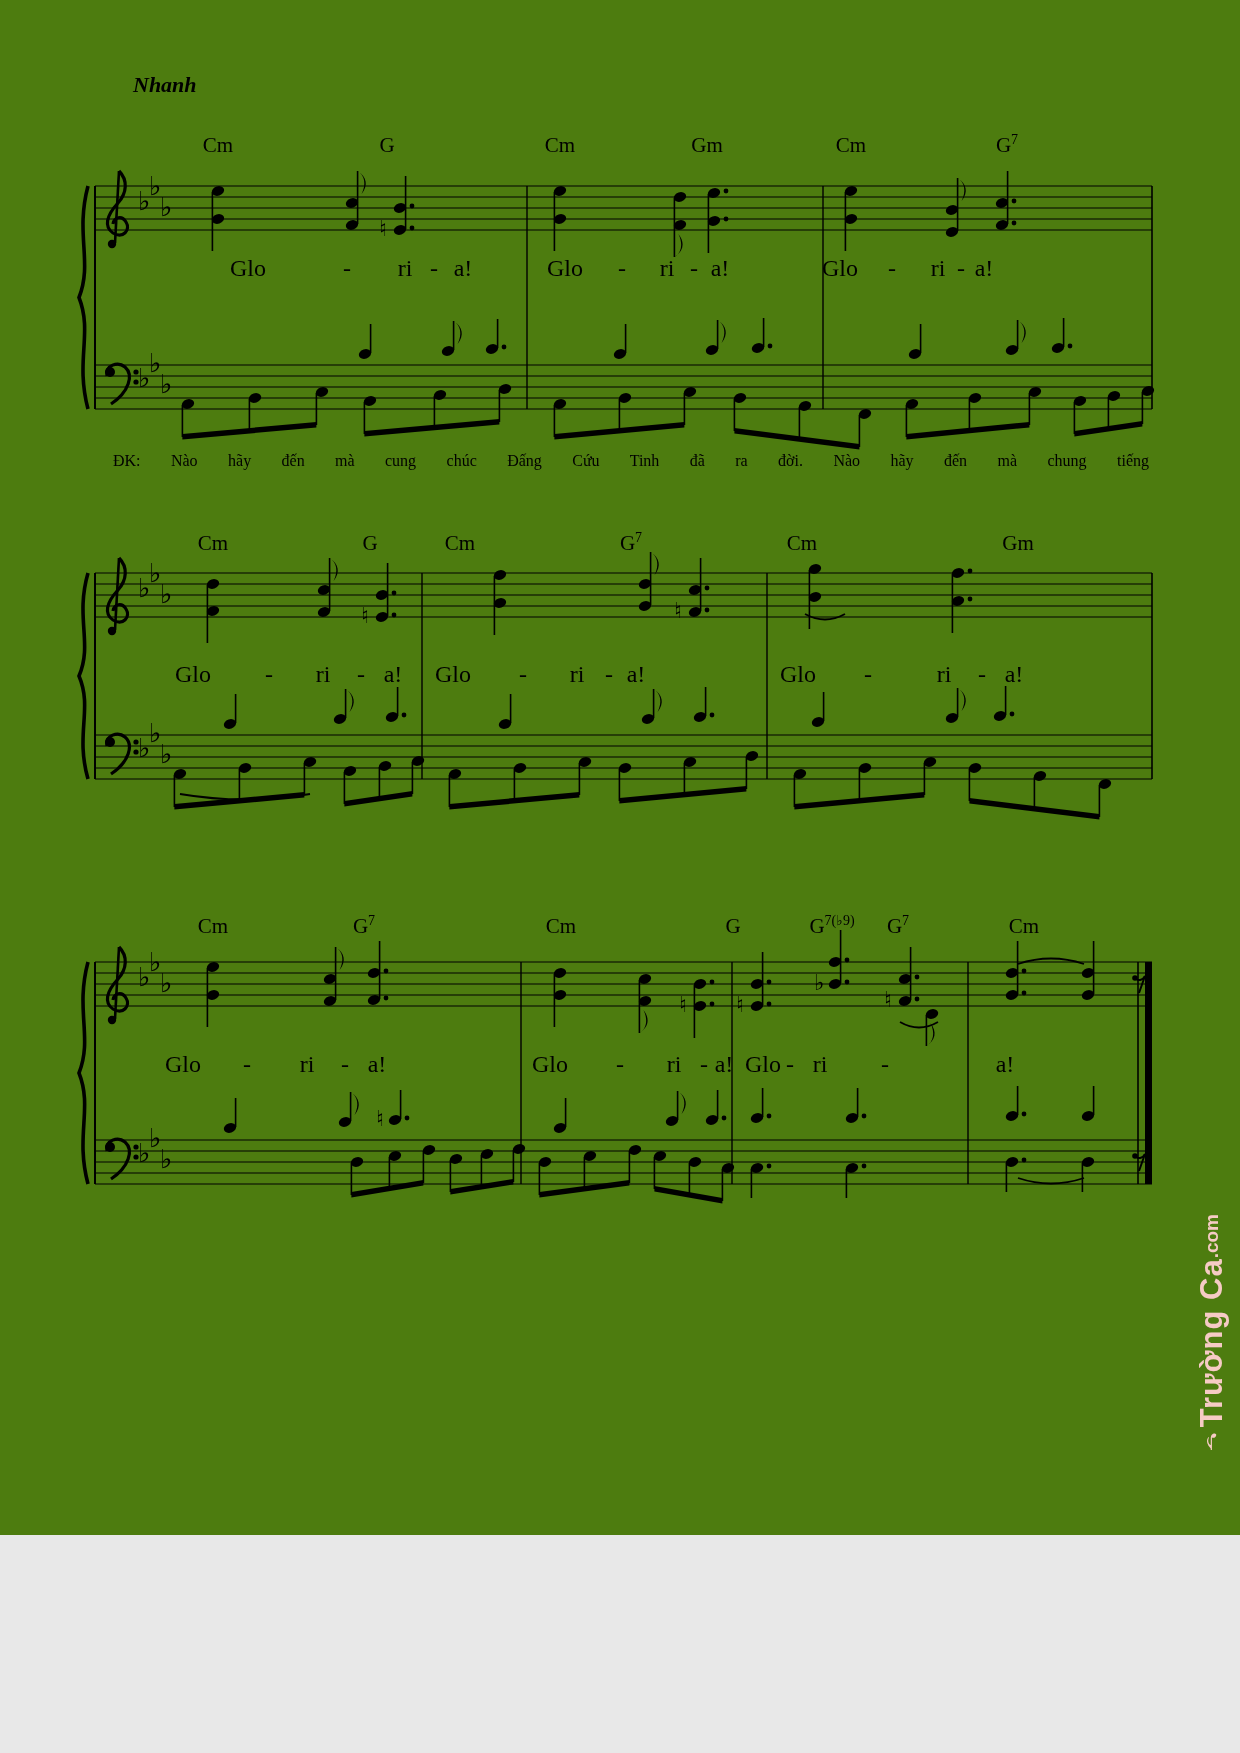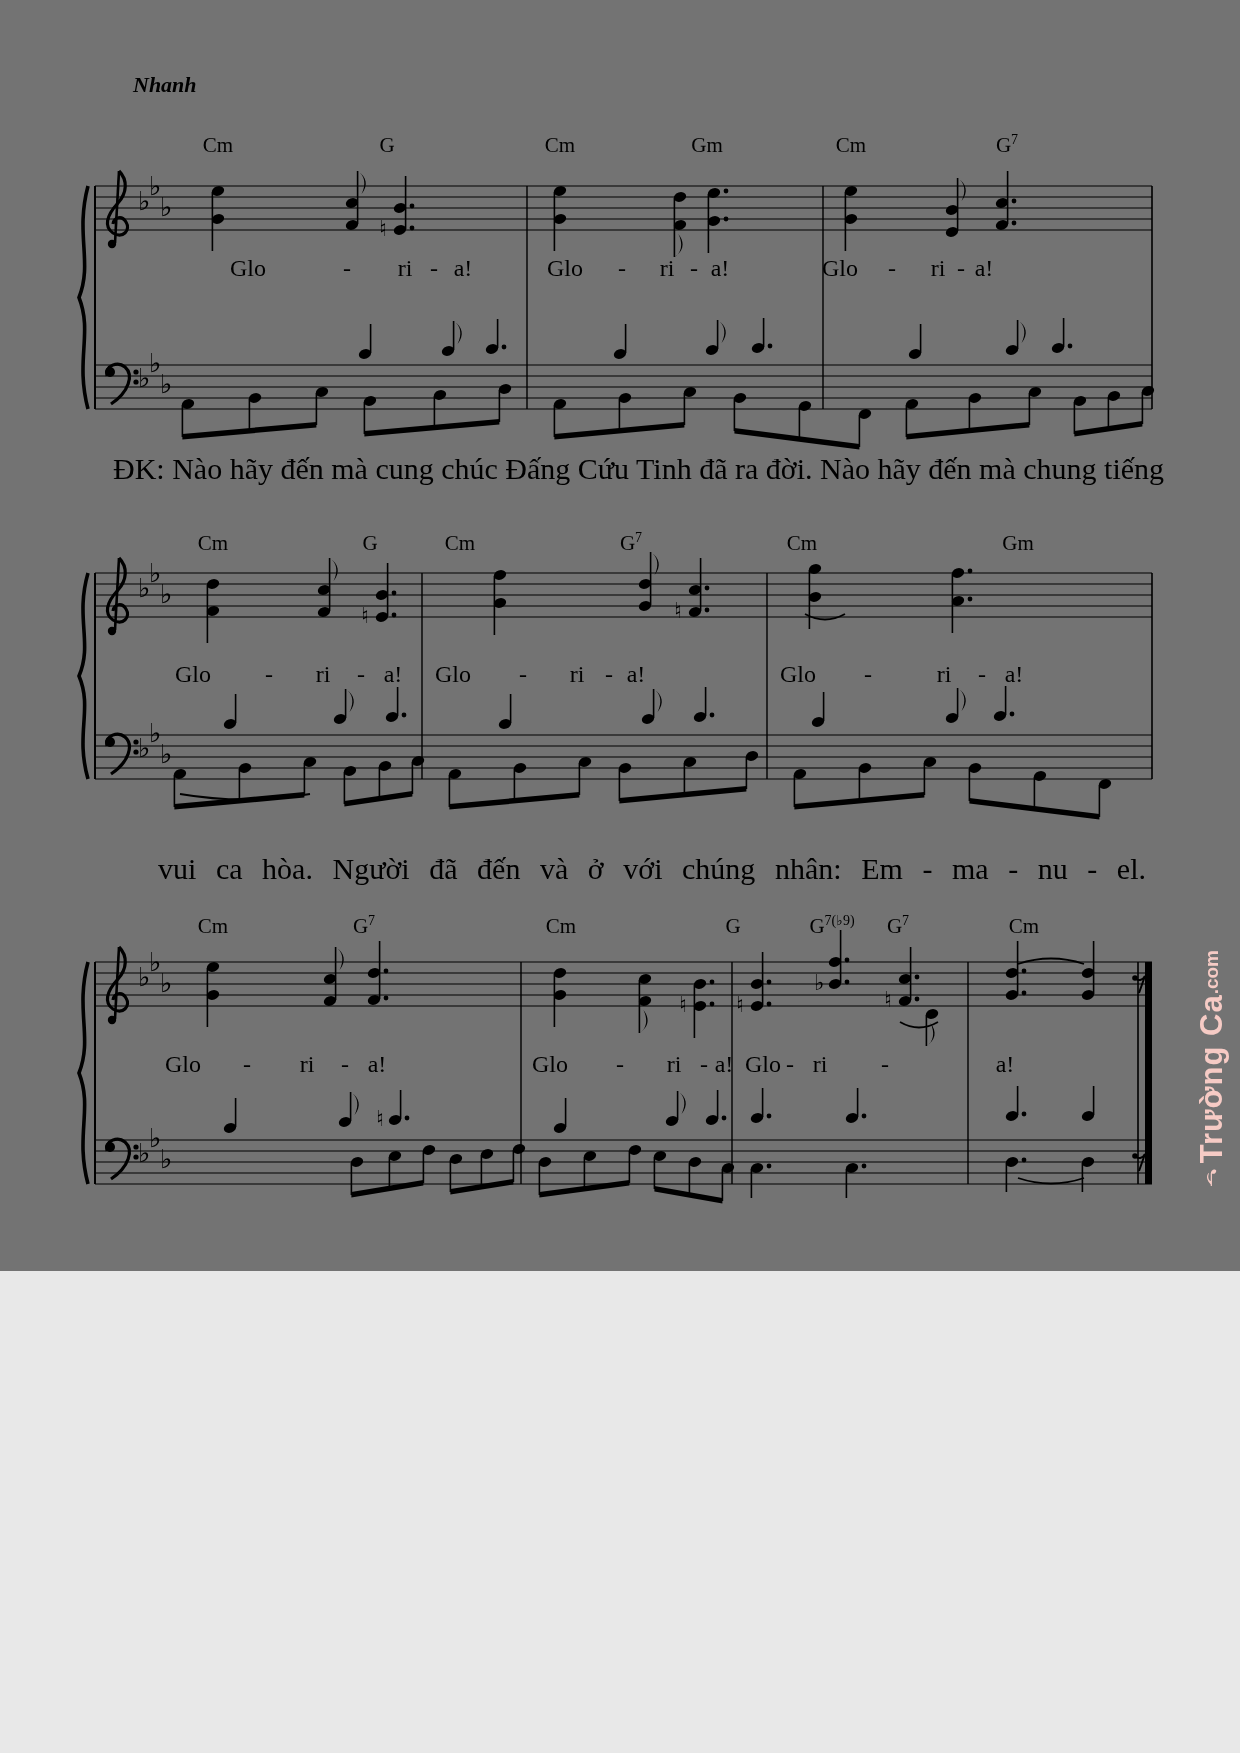--- a/index.html
+++ b/index.html
@@ -1,19 +1,19 @@
 <!DOCTYPE html>
 <html><head>
 <meta charset="utf-8">
 <style>
   html,body{margin:0;padding:0;background:#e8e8e8;}
-  #page{position:relative;width:1240px;height:1271px;background:#737373;margin:0 auto;
+  #page{position:relative;width:1240px;height:1535px;background:#4d7c0f;margin:0 auto;
         font-family:"Liberation Serif","DejaVu Serif",serif;color:#000;overflow:hidden;text-decoration:underline;}
   .tempo{position:absolute;left:133px;top:72px;font-size:22px;font-weight:bold;font-style:italic;}
-  .refrain{position:absolute;font-size:30px;white-space:nowrap;text-align:justify;text-align-last:justify;}
+  .refrain{position:absolute;font-size:16px;white-space:nowrap;text-align:justify;text-align-last:justify;}
   .refrain span{display:inline-block;width:100%;text-align:justify;text-align-last:justify;}
   #t1{left:113px;top:452px;width:1036px;}
   #t2{left:158px;top:852px;width:988px;}
   #t3{left:158px;top:1236px;width:790px;}
   #score{position:absolute;left:0;top:0;}
   .watermark{position:absolute;right:10px;bottom:12px;height:372px;display:flex;align-items:center;}
   .watermark .wmtext{writing-mode:vertical-rl;transform:rotate(180deg);
       font-family:"Liberation Sans","DejaVu Sans",sans-serif;font-weight:bold;white-space:nowrap;}
   .wm-name{font-size:31px;letter-spacing:1px;}
   .wm-suffix{font-size:19px;}
@@ -514,22 +514,19 @@
         <path d="M 1136 1157 C 1139 1159 1143 1158 1145 1154 L 1139 1171" stroke="#000" stroke-width="2" fill="none"></path>
         <path d="M 900 1022 Q 919 1033 938 1022" stroke="#000" stroke-width="1.8" fill="none"></path>
         <path d="M 1018 964 Q 1051 953 1084 964" stroke="#000" stroke-width="1.8" fill="none"></path>
         <path d="M 1018 1178 Q 1051 1189 1084 1178" stroke="#000" stroke-width="1.8" fill="none"></path>
       </g>
     </svg>
 
   <div class="refrain" id="t1">
     <span>ĐK: Nào hãy đến mà cung chúc Đấng Cứu Tinh đã ra đời. Nào hãy đến mà chung tiếng</span>
   </div>
-  <div class="refrain" id="t2">
-    <span>vui ca hòa. Người đã đến và ở với chúng nhân: Em - ma - nu - el.</span>
-  </div>
 
   <div class="watermark">
     <div class="wmtext" id="wmtext" style="color: rgb(246, 203, 197);">
       <span class="wm-icon">♪</span><span class="wm-name">Trường Ca</span><span class="wm-suffix">.com</span>
     </div>
   </div>
 </div>
 
 </body></html>

